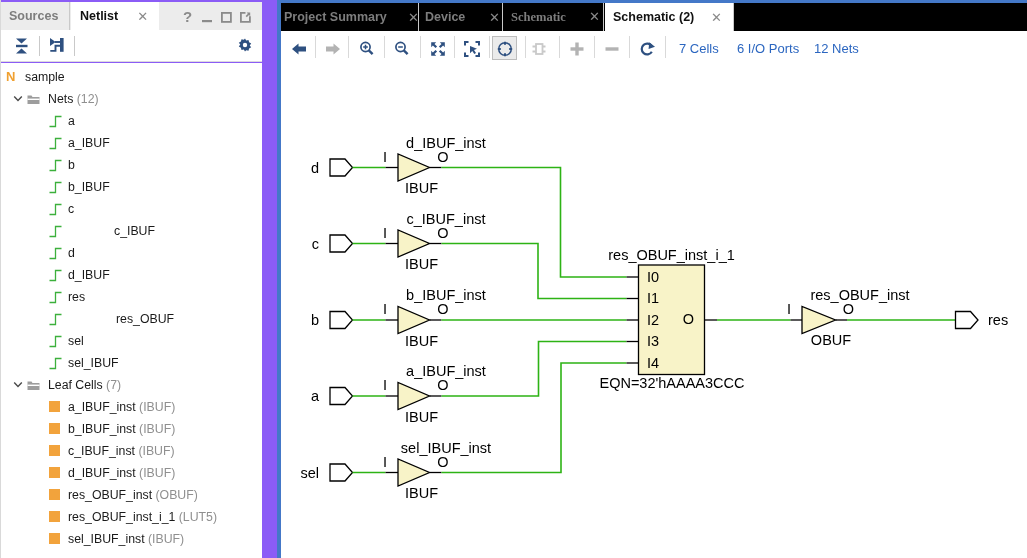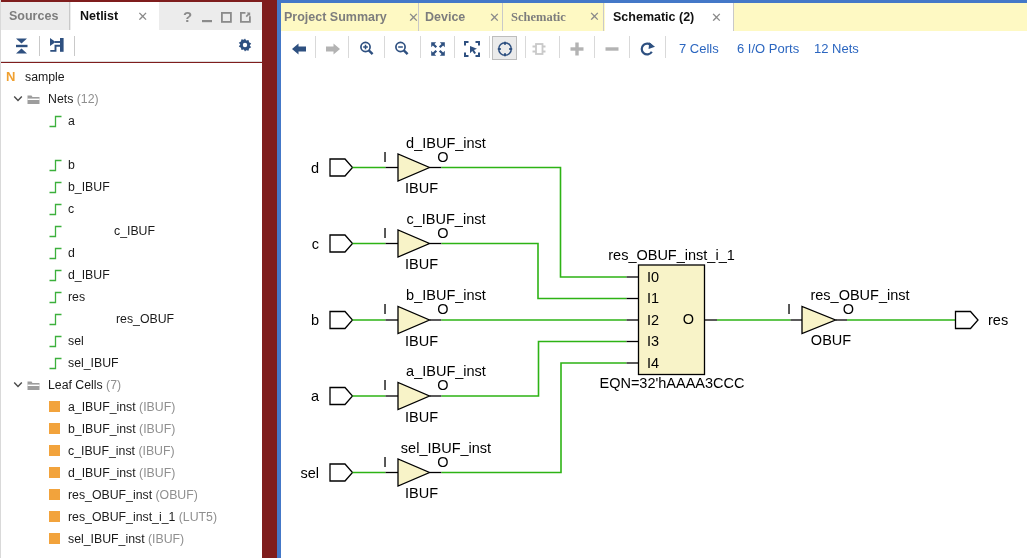--- a/index.html
+++ b/index.html
@@ -2,38 +2,38 @@
 <html><head>
 <meta charset="utf-8">
 <style>
 * { margin:0; padding:0; box-sizing:border-box; }
 html,body { width:1027px; height:558px; overflow:hidden; background:#ffffff;
   font-family:"Liberation Sans", sans-serif; }
 #stage { position:relative; width:1027px; height:558px; }
 
 
 #left { position:absolute; left:0; top:0; width:317px; height:558px;
-  background:#7f1d1d; border-right:1px solid #c9c9c9; border-left:1px solid #d9d9d9; }
+  background:#8b5cf6; border-right:1px solid #c9c9c9; border-left:1px solid #d9d9d9; }
 #ltabbar { position:absolute; left:0; top:2px; width:261px; height:28px; background:#ececec; }
 .ltab { position:absolute; top:0; height:28px; display:flex; align-items:center; }
 #tab-sources { left:0; width:69px; padding-left:8px; color:#7d7d7d; font-weight:bold; font-size:12.5px; border-right:1px solid #c9c9c9;}
 #tab-netlist { left:70px; width:88px; background:#fff; color:#111; font-weight:bold; font-size:12.5px; padding-left:9px; }
 #tab-netlist .x { margin-left:19px; color:#8a8a8a; font-weight:normal; font-size:13px; }
 .hicons { position:absolute; top:0; height:28px; right:11px; display:flex; align-items:center; gap:8px; color:#8b8b8b; }
 #ltoolbar { position:absolute; left:0; top:30px; width:261px; height:32px; background:#fff; border-bottom:1px solid #dcdcdc; }
 .lsep { position:absolute; top:6px; width:1px; height:20px; background:#c9c9c9; }
 #tree { position:absolute; left:0; top:63px; width:261px; height:495px; background:#fff; font-size:12.3px; color:#1a1a1a; }
 .trow { position:absolute; height:22px; width:100%; display:block; }
 .trow span.lbl { position:absolute; top:4px; white-space:nowrap;text-align:center; }
 .trow .gray { color:#8f8f8f; }
 
 
 #right { position:absolute; left:277px; top:0; width:750px; height:558px; background:#fff;
   border-left:4px solid #4478c8; border-top:3px solid #4478c8; }
-#rtabbar { position:absolute; left:0; top:0; width:746px; height:28px; background:#fef9c3; }
+#rtabbar { position:absolute; left:0; top:0; width:746px; height:28px; background:#000000; }
 .rtab { position:absolute; top:0; height:28px; display:flex; align-items:center;
   font-size:12.5px; font-weight:bold; color:#7d7d7d; border-right:1px solid #c9c9c9; }
 .rtab .x { color:#8a8a8a; font-weight:normal; font-size:13px; position:absolute; }
 #rtab4 { background:#fff; color:#111; }
 #rtoolbar { position:absolute; left:0; top:28px; width:746px; height:34px; background:#fff; border-bottom:1px solid #e0e0e0; }
 .rsep { position:absolute; top:5px; width:1px; height:22px; background:#d9d9d9; }
 .tlink { position:absolute; top:10px; font-size:13px; color:#2b66c0; }
 #canvas { position:absolute; left:0; top:60px; width:746px; height:492px; background:#fff; }
 </style>
 </head>
@@ -93,20 +93,26 @@
             <path d="M0.5 2.5 h4 l1 1.6 h7 v7 h-12 z" fill="#9d9d9d"></path>
             <rect x="0.5" y="5.6" width="12" height="1.4" fill="#fff"></rect>
           </svg>
           <span class="lbl" style="left:47px;">Nets <span class="gray">(12)</span></span>
         </div>
 <div class="trow" style="top:46.5px">
           <svg style="position:absolute;left:48px;top:5px" width="13" height="13" viewBox="0 0 13 13">
             <path d="M0.5 11.5 H6.5 V1.5 H12.5" fill="none" stroke="#3cb03c" stroke-width="1.3"></path>
           </svg>
           <span class="lbl" style="left:67px;">a</span>
+        </div>
+<div class="trow" style="top:68.5px">
+          <svg style="position:absolute;left:48px;top:5px" width="13" height="13" viewBox="0 0 13 13">
+            <path d="M0.5 11.5 H6.5 V1.5 H12.5" fill="none" stroke="#3cb03c" stroke-width="1.3"></path>
+          </svg>
+          <span class="lbl" style="left:67px;">a_IBUF</span>
         </div>
 <div class="trow" style="top:90.5px">
           <svg style="position:absolute;left:48px;top:5px" width="13" height="13" viewBox="0 0 13 13">
             <path d="M0.5 11.5 H6.5 V1.5 H12.5" fill="none" stroke="#3cb03c" stroke-width="1.3"></path>
           </svg>
           <span class="lbl" style="left:67px;">b</span>
         </div>
 <div class="trow" style="top:112.5px">
           <svg style="position:absolute;left:48px;top:5px" width="13" height="13" viewBox="0 0 13 13">
             <path d="M0.5 11.5 H6.5 V1.5 H12.5" fill="none" stroke="#3cb03c" stroke-width="1.3"></path>

